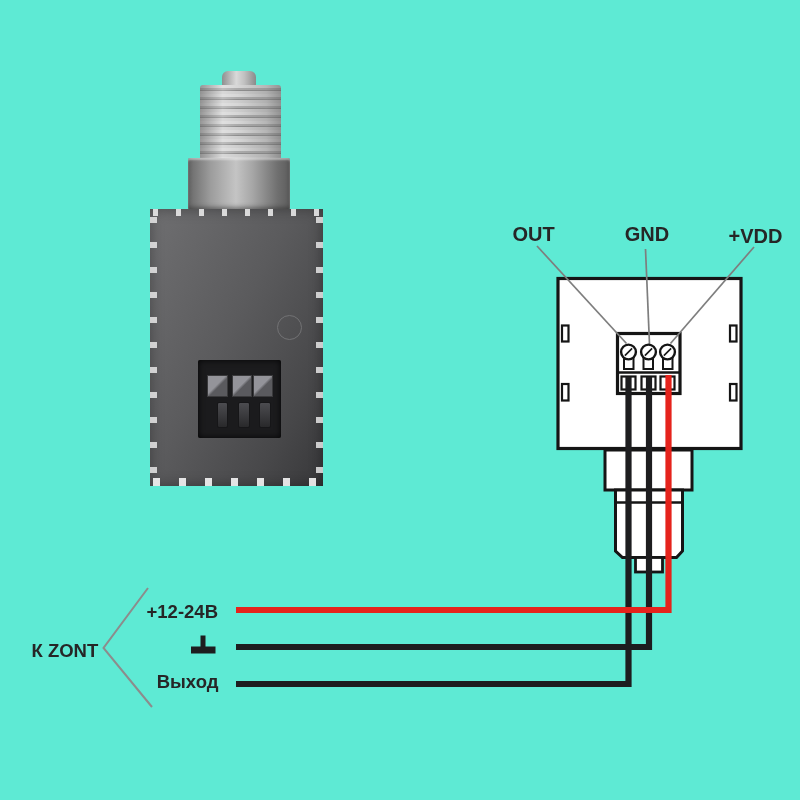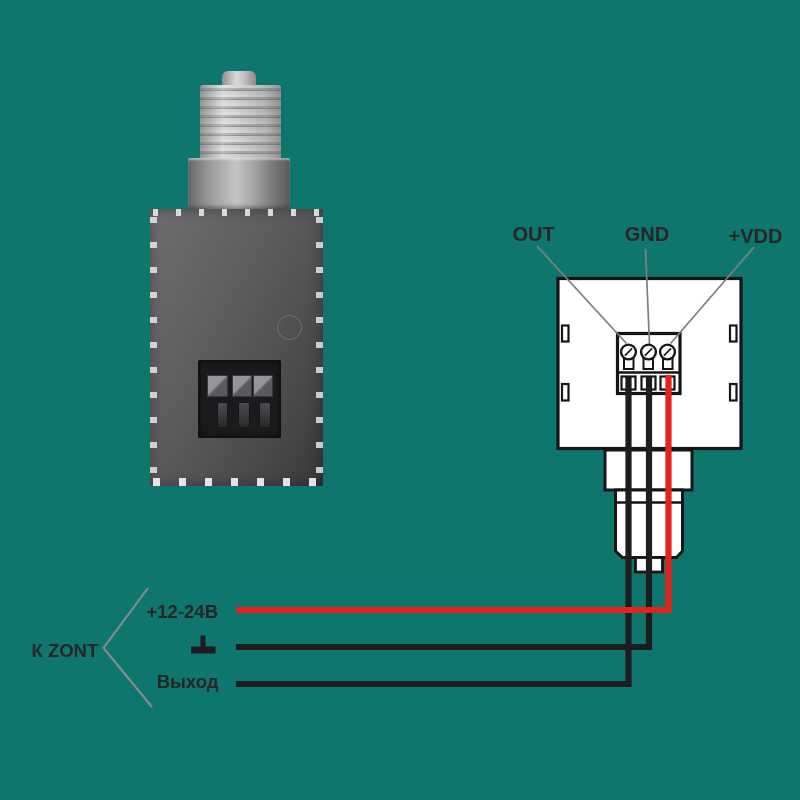--- a/index.html
+++ b/index.html
@@ -1,18 +1,18 @@
 <!DOCTYPE html>
 <html><head>
 <meta charset="utf-8">
 <title></title>
 <style>
   html,body { margin:0; padding:0; background:#ffffff; }
   .stage {
-    position:relative; width:800px; height:800px; background:#0f766e;
+    position:relative; width:800px; height:800px; background:#5eead4;
     overflow:hidden; font-family:"Liberation Sans", sans-serif;
   }
   .abs { position:absolute; }
 
   
   .ph-nipple {
     left:222px; top:71px; width:34px; height:16px;
     border-radius:6px 6px 2px 2px;
     background:linear-gradient(90deg,#8f8f8f,#d9d9d9 42%,#c0c0c0 66%,#8a8a8a);
   }

